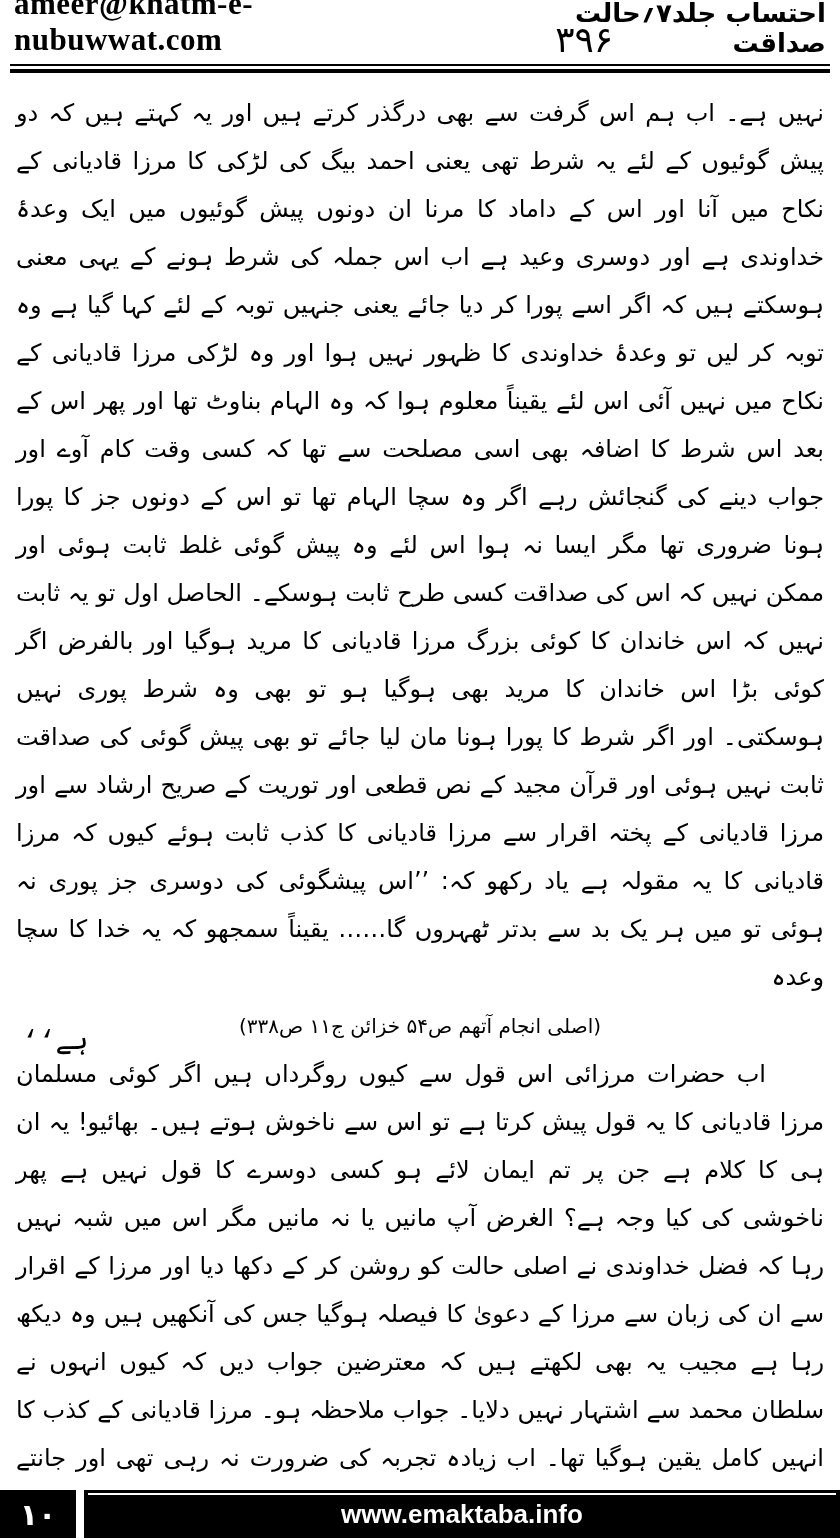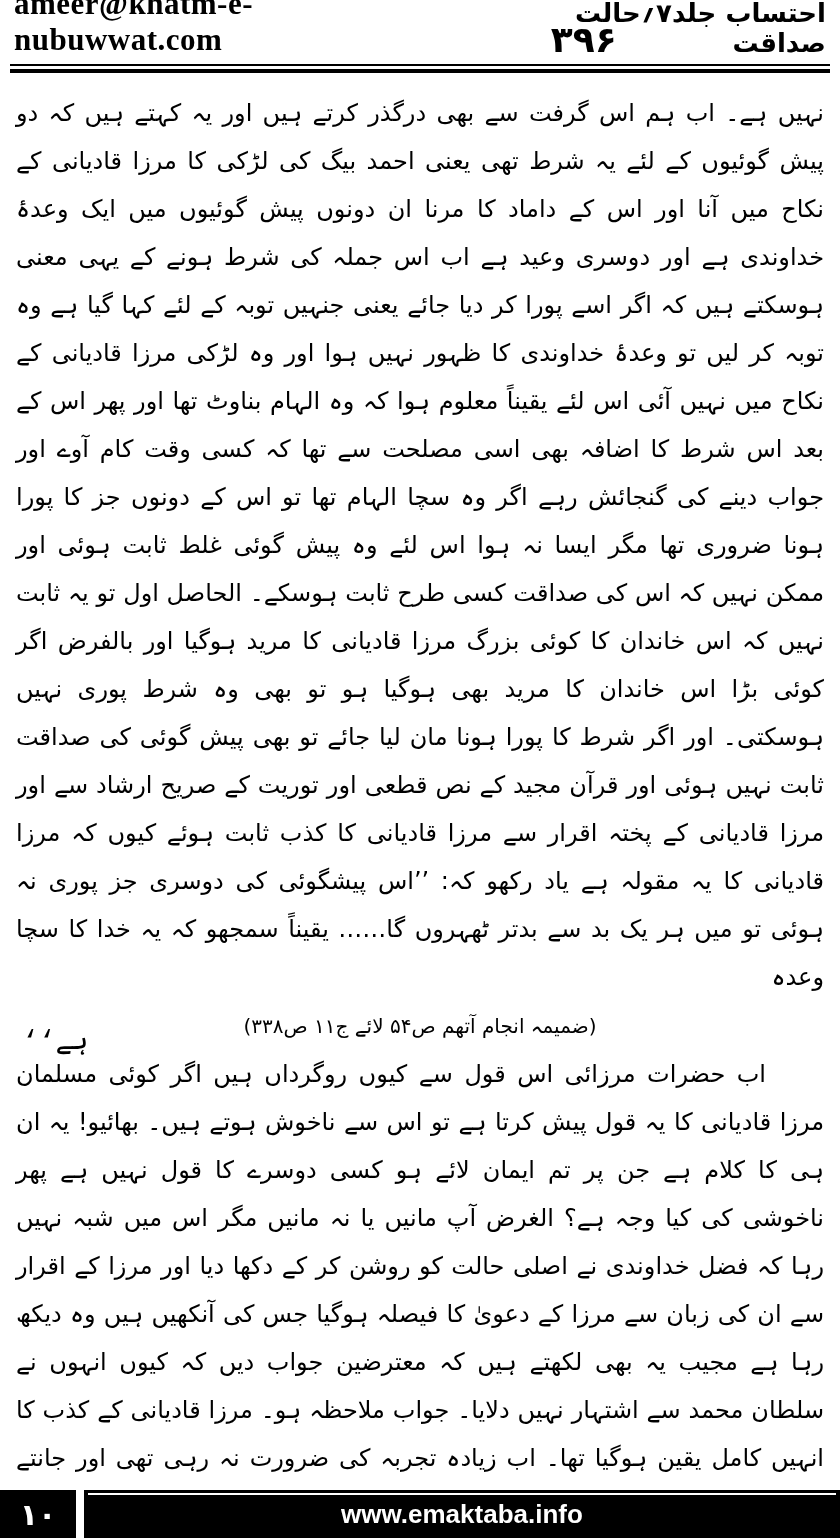--- a/index.html
+++ b/index.html
@@ -23,21 +23,21 @@
     height:62px;
   }
   .header-email {
     font-family:"Liberation Serif", serif;
     font-weight:700;
     font-size:31px;
     letter-spacing:0.5px;
     direction:ltr;
   }
   .header-pageno {
-    font-weight:700;
+    font-weight:400;
     font-size:36px;
     line-height:1;
     direction:rtl;
     transform:translateX(120px);
   }
   .header-title {
     direction:rtl;
     font-weight:700;
     font-size:26px;
   }
@@ -123,21 +123,21 @@
     <span class="header-email">ameer@khatm-e-nubuwwat.com</span>
     <span class="header-pageno">۳۹۶</span>
     <span class="header-title">احتساب جلد۷؍حالت صداقت</span>
   </div>
   <div class="double-rule"></div>
 
   <div class="body-text">
     <div class="para">نہیں ہے۔ اب ہم اس گرفت سے بھی درگذر کرتے ہیں اور یہ کہتے ہیں کہ دو پیش گوئیوں کے لئے یہ شرط تھی یعنی احمد بیگ کی لڑکی کا مرزا قادیانی کے نکاح میں آنا اور اس کے داماد کا مرنا ان دونوں پیش گوئیوں میں ایک وعدۂ خداوندی ہے اور دوسری وعید ہے اب اس جملہ کی شرط ہونے کے یہی معنی ہوسکتے ہیں کہ اگر اسے پورا کر دیا جائے یعنی جنہیں توبہ کے لئے کہا گیا ہے وہ توبہ کر لیں تو وعدۂ خداوندی کا ظہور نہیں ہوا اور وہ لڑکی مرزا قادیانی کے نکاح میں نہیں آئی اس لئے یقیناً معلوم ہوا کہ وہ الہام بناوٹ تھا اور پھر اس کے بعد اس شرط کا اضافہ بھی اسی مصلحت سے تھا کہ کسی وقت کام آوے اور جواب دینے کی گنجائش رہے اگر وہ سچا الہام تھا تو اس کے دونوں جز کا پورا ہونا ضروری تھا مگر ایسا نہ ہوا اس لئے وہ پیش گوئی غلط ثابت ہوئی اور ممکن نہیں کہ اس کی صداقت کسی طرح ثابت ہوسکے۔ الحاصل اول تو یہ ثابت نہیں کہ اس خاندان کا کوئی بزرگ مرزا قادیانی کا مرید ہوگیا اور بالفرض اگر کوئی بڑا اس خاندان کا مرید بھی ہوگیا ہو تو بھی وہ شرط پوری نہیں ہوسکتی۔ اور اگر شرط کا پورا ہونا مان لیا جائے تو بھی پیش گوئی کی صداقت ثابت نہیں ہوئی اور قرآن مجید کے نص قطعی اور توریت کے صریح ارشاد سے اور مرزا قادیانی کے پختہ اقرار سے مرزا قادیانی کا کذب ثابت ہوئے کیوں کہ مرزا قادیانی کا یہ مقولہ ہے یاد رکھو کہ: ’’اس پیشگوئی کی دوسری جز پوری نہ ہوئی تو میں ہر یک بد سے بدتر ٹھہروں گا…… یقیناً سمجھو کہ یہ خدا کا سچا وعدہ</div>
 
     <div class="citation-line">
-      <span class="citation-text">(ضمیمہ انجام آتھم ص۵۴ لائے ج۱۱ ص۳۳۸)</span>
+      <span class="citation-text">(اصلی انجام آتھم ص۵۴ خزائن ج۱۱ ص۳۳۸)</span>
       <span class="quote-end">ہے‘‘</span>
     </div>
 
     <div class="para para-indent"><span>اب حضرات مرزائی اس قول سے کیوں روگرداں ہیں اگر کوئی مسلمان مرزا قادیانی کا یہ قول پیش کرتا ہے تو اس سے ناخوش ہوتے ہیں۔ بھائیو! یہ ان ہی کا کلام ہے جن پر تم ایمان لائے ہو کسی دوسرے کا قول نہیں ہے پھر ناخوشی کی کیا وجہ ہے؟ الغرض آپ مانیں یا نہ مانیں مگر اس میں شبہ نہیں رہا کہ فضل خداوندی نے اصلی حالت کو روشن کر کے دکھا دیا اور مرزا کے اقرار سے ان کی زبان سے مرزا کے دعویٰ کا فیصلہ ہوگیا جس کی آنکھیں ہیں وہ دیکھ رہا ہے مجیب یہ بھی لکھتے ہیں کہ معترضین جواب دیں کہ کیوں انہوں نے سلطان محمد سے اشتہار نہیں دلایا۔ جواب ملاحظہ ہو۔ مرزا قادیانی کے کذب کا انہیں کامل یقین ہوگیا تھا۔ اب زیادہ تجربہ کی ضرورت نہ رہی تھی اور جانتے تھے۔ </span></div>
 
   </div>
 
   <div class="footer">
     <div class="footer-pageno-box">۱۰</div>
     <div class="footer-bar">

